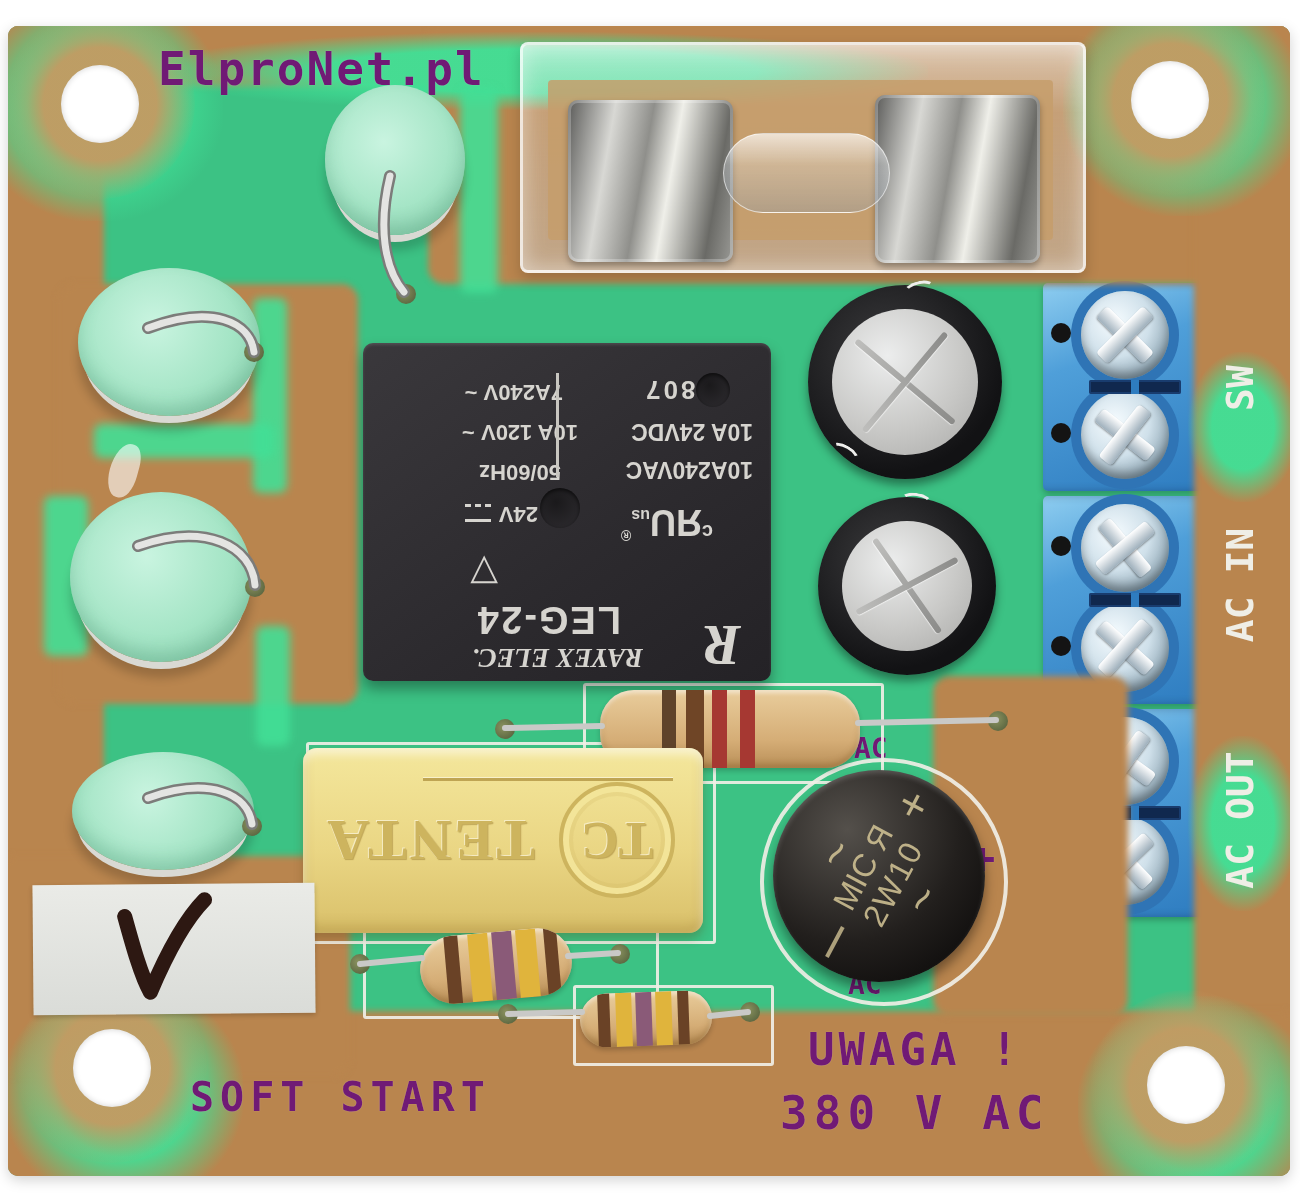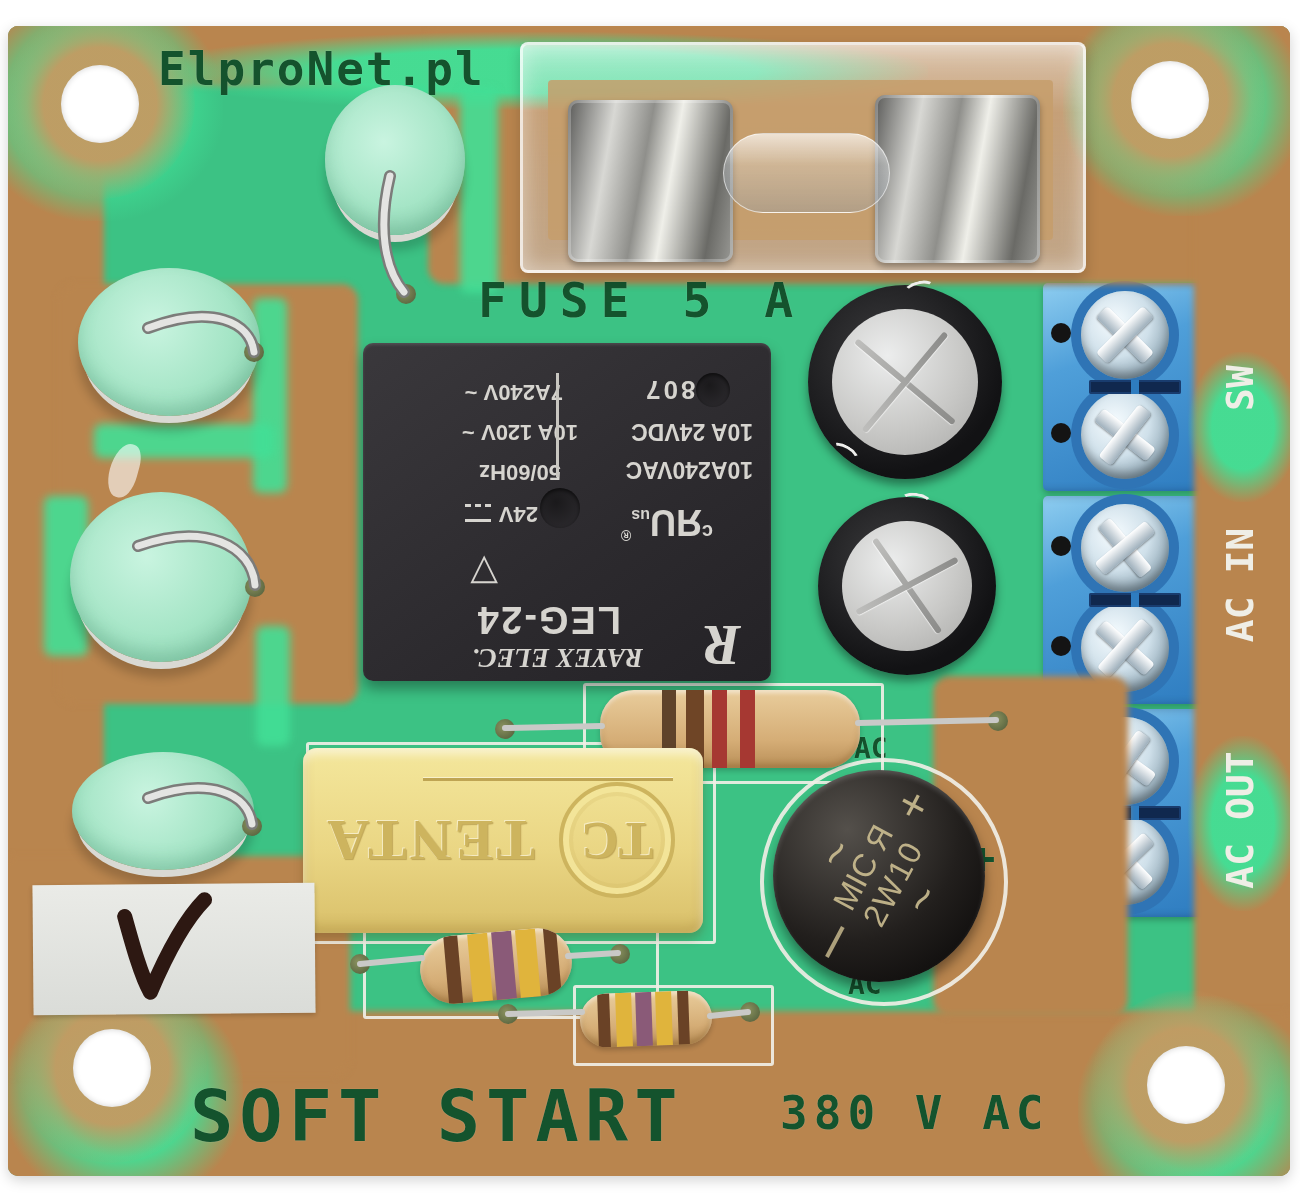--- a/index.html
+++ b/index.html
@@ -1,21 +1,21 @@
 <!DOCTYPE html>
 <html><head>
 <meta charset="utf-8">
 <style>
   html,body{margin:0;padding:0;background:#fff;}
   body{width:1300px;height:1197px;position:relative;overflow:hidden;font-family:"Liberation Sans",sans-serif;}
   #board{position:absolute;left:8px;top:26px;width:1282px;height:1150px;background:#3cc284;border-radius:10px;overflow:hidden;box-shadow:0 4px 14px rgba(0,0,0,.18), inset 0 0 40px rgba(0,60,30,.12);}
   .tan{position:absolute;background:#b9854e;border-radius:16px;filter:blur(3px);z-index:1;}
   .gpatch{position:absolute;background:radial-gradient(ellipse at center, rgba(64,224,150,.95) 0 40%, rgba(64,224,150,0) 72%);z-index:2;}
   .trace{position:absolute;background:#42df96;filter:blur(4px);opacity:.9;border-radius:8px;z-index:2;}
-  .silk{position:absolute;color:#14532d;font-family:"DejaVu Sans Mono",monospace;font-weight:bold;z-index:4;text-shadow:0 0 1px rgba(255,255,255,.45);white-space:nowrap;}
+  .silk{position:absolute;color:#701a75;font-family:"DejaVu Sans Mono",monospace;font-weight:bold;z-index:4;text-shadow:0 0 1px rgba(255,255,255,.45);white-space:nowrap;}
   .sbox{position:absolute;border:3px solid rgba(240,239,230,.92);z-index:4;border-radius:3px;}
   .pad{position:absolute;width:20px;height:20px;border-radius:50%;background:radial-gradient(circle at 40% 40%, #8a925f, #4e5a38);z-index:5;}
   .mint{position:absolute;border-radius:50%;background:radial-gradient(circle at 42% 38%, #c9f4e0, #a5e5c6 55%, #8ed4b2 85%, #7cc4a0);box-shadow:0 12px 0 -5px #d9d9d3, 0 16px 10px rgba(0,0,0,.18), inset 0 -10px 16px rgba(60,130,100,.25);z-index:5;}
   .hole-halo{position:absolute;background:radial-gradient(circle, rgba(196,154,98,.95) 0 42%, rgba(196,154,98,.45) 58%, rgba(196,154,98,0) 72%);border-radius:50%;z-index:3;}
   .hole{position:absolute;width:78px;height:78px;border-radius:50%;background:#fff;box-shadow:inset 0 0 6px rgba(0,0,0,.18);z-index:3;}
   
   #fuse{position:absolute;left:512px;top:16px;width:560px;height:225px;z-index:5;border:3px solid rgba(255,255,255,.75);border-radius:8px;background:linear-gradient(180deg, rgba(250,252,255,.55), rgba(235,240,245,.25) 30%, rgba(205,215,224,.4));box-shadow:0 6px 14px rgba(0,0,0,.18), inset 0 0 22px rgba(255,255,255,.5);}
   .fuse-base{position:absolute;left:25px;top:35px;width:505px;height:160px;background:rgba(198,157,107,.85);border-radius:4px;}
   .clip{position:absolute;border-radius:10px;background:linear-gradient(100deg,#5a5a58 0%,#d8d8d4 25%,#8f8f8b 45%,#efefe9 60%,#6a6a66 85%,#9a9a96);box-shadow:inset 0 0 0 3px rgba(255,255,255,.25), 0 4px 6px rgba(0,0,0,.3);}
   .glass{position:absolute;left:200px;top:88px;width:165px;height:78px;border-radius:40px;border:1px solid rgba(255,255,255,.6);background:linear-gradient(180deg, rgba(255,255,255,.7), rgba(230,235,240,.3) 40%, rgba(150,160,170,.4));}
@@ -87,22 +87,22 @@
   <div class="hole-halo" style="left:-3px;top:-17px;width:190px;height:190px;"></div>
   <div class="hole" style="left:53px;top:39px;"></div>
   <div class="hole-halo" style="left:1067px;top:-21px;width:190px;height:190px;"></div>
   <div class="hole" style="left:1123px;top:35px;"></div>
   <div class="hole-halo" style="left:9px;top:947px;width:190px;height:190px;"></div>
   <div class="hole" style="left:65px;top:1003px;"></div>
   <div class="hole-halo" style="left:1083px;top:964px;width:190px;height:190px;"></div>
   <div class="hole" style="left:1139px;top:1020px;"></div>
 
   <div class="silk" style="left:150px;top:16px;font-size:46px;letter-spacing:2px;">ElproNet.pl</div>
-  <div class="silk" style="left:470px;top:246px;font-size:48px;letter-spacing:12px;">FUSE 5 A</div>
-  <div class="silk" style="left:182px;top:1048px;font-size:72px;letter-spacing:6px;">SOFT START</div>
+  <div class="silk" style="left:182px;top:1048px;font-size:40px;letter-spacing:6px;">SOFT START</div>
+  <div class="silk" style="left:800px;top:998px;font-size:44px;letter-spacing:4px;">UWAGA !</div>
   <div class="silk" style="left:772px;top:1060px;font-size:46px;letter-spacing:6px;">380 V AC</div>
   <div class="silk" style="left:846px;top:706px;font-size:28px;">AC</div>
   <div class="silk" style="left:840px;top:942px;font-size:28px;">AC</div>
   <div class="silk" style="left:962px;top:808px;font-size:42px;">+</div>
   <div class="term-label" style="left:1167px;top:340px;width:130px;height:44px;">SW</div>
   <div class="term-label" style="left:1132px;top:537px;width:200px;height:44px;">AC IN</div>
   <div class="term-label" style="left:1122px;top:772px;width:220px;height:44px;">AC OUT</div>
 
   <div class="sbox" style="left:575px;top:657px;width:295px;height:95px;"></div>
   <div class="sbox" style="left:355px;top:902px;width:290px;height:85px;"></div>

